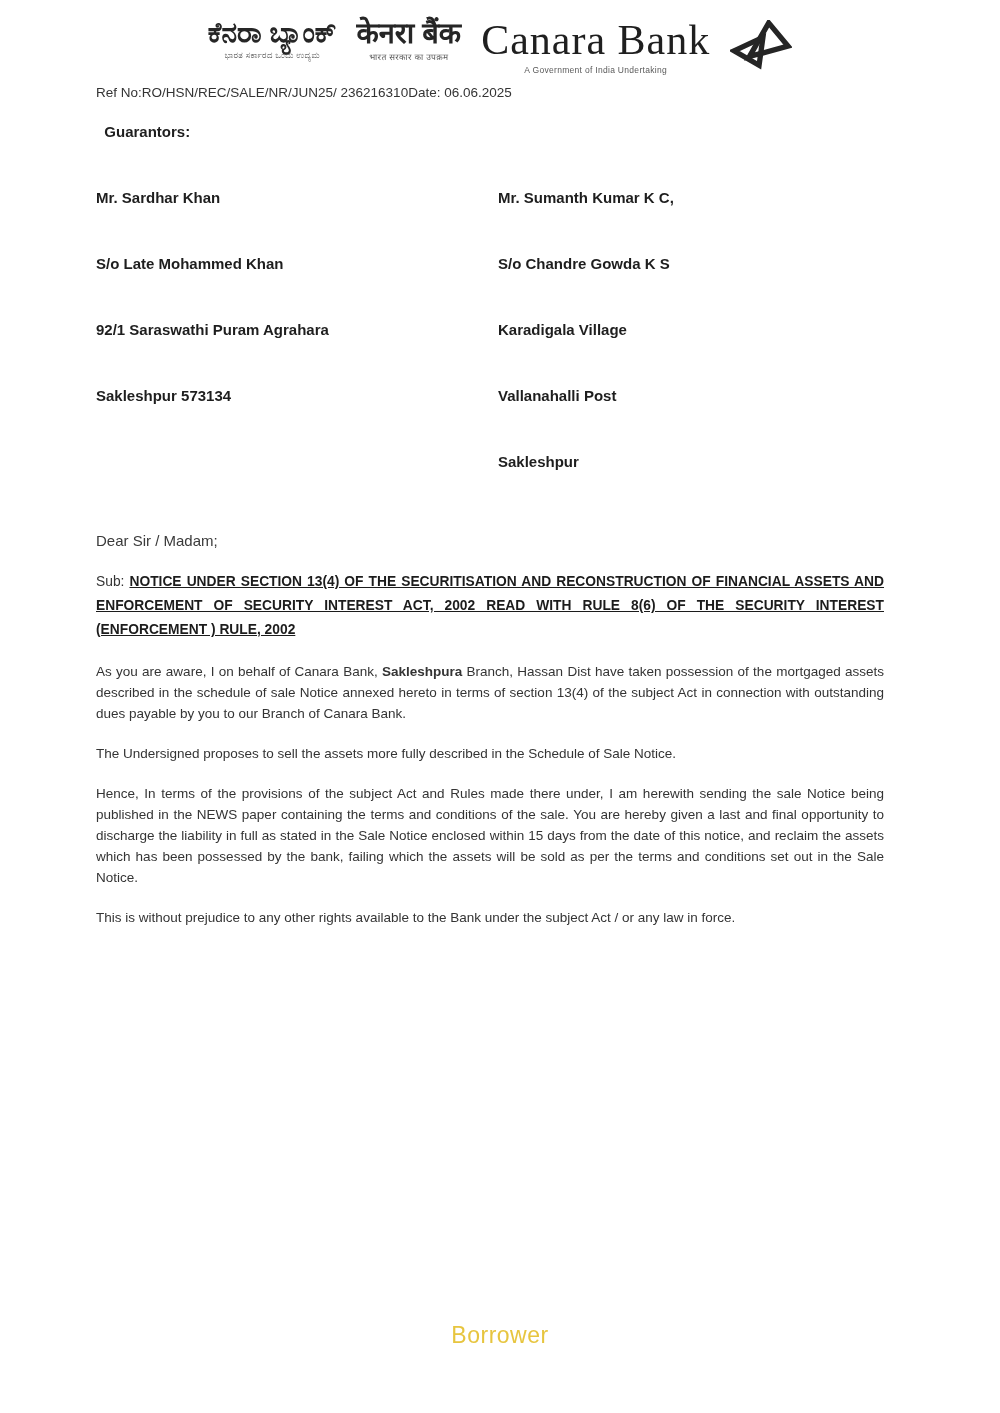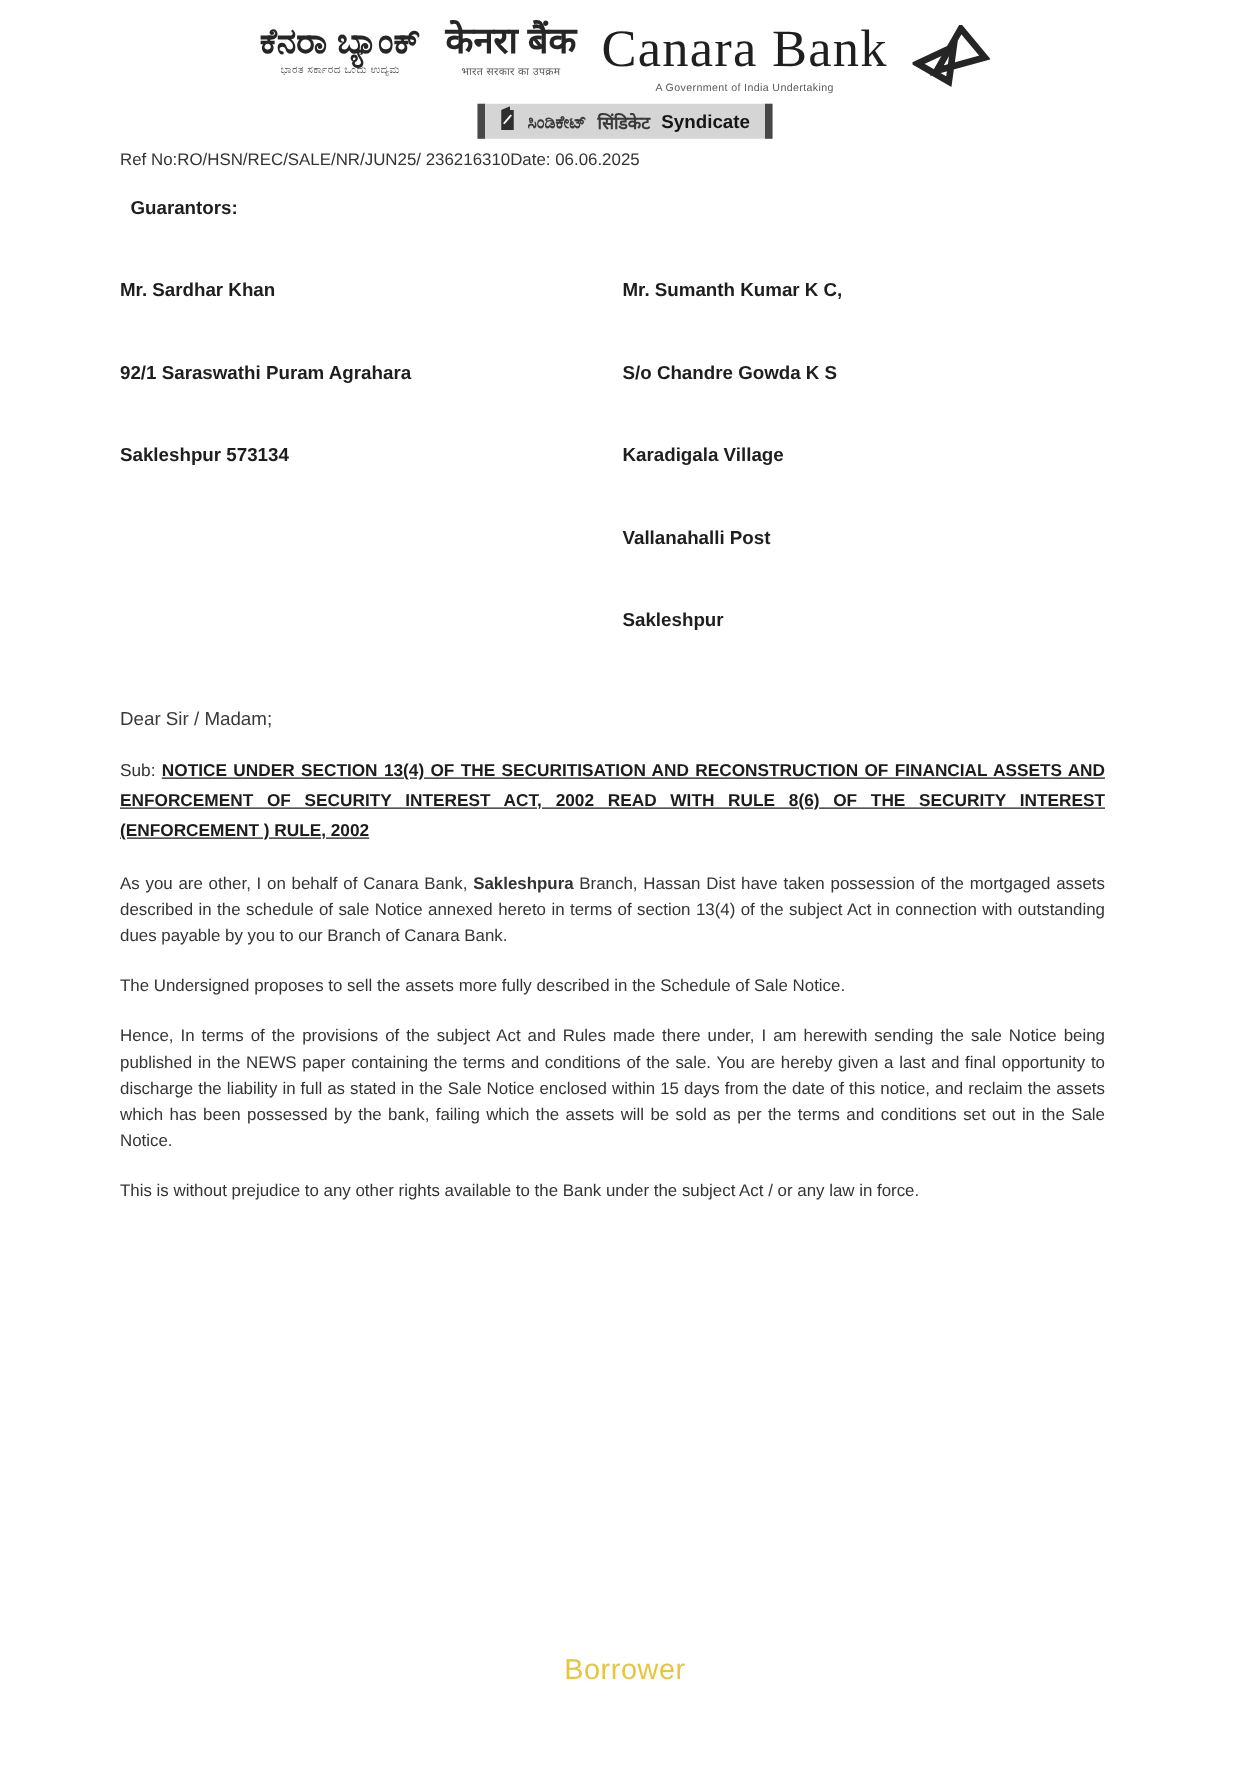--- a/index.html
+++ b/index.html
@@ -132,62 +132,51 @@
       <div class="tagline">A Government of India Undertaking</div>
     </div>
     <div class="logo-wrap">
       <svg width="62" height="52" viewBox="0 0 64 54" aria-hidden="true">
         <path d="M40 3 L60 27 L20 38 Z" fill="none" stroke="#252525" stroke-width="5.5" stroke-linejoin="miter"></path>
         <path d="M4 32 L34 18 L30 47 Z" fill="none" stroke="#252525" stroke-width="5.5" stroke-linejoin="miter"></path>
       </svg>
     </div>
   </header>
 
-  <div class="syndicate-band">
-    <span>
-      <svg width="13" height="20" viewBox="0 0 13 20" aria-hidden="true">
-        <rect x="1" y="3" width="10" height="16" fill="#2e2e2e"></rect>
-        <path d="M1 3 L8 0 L8 5 Z" fill="#2e2e2e"></path>
-        <path d="M3 14 L9 7" stroke="#ffffff" stroke-width="1.5"></path>
-      </svg>
-    </span>
-    <span class="syn-kn">ಸಿಂಡಿಕೇಟ್</span>
-    <span class="syn-hi">सिंडिकेट</span>
-    <span class="syn-en">Syndicate</span>
-  </div>
 
   <div class="content">
 
     <div class="ref-row">
       <span>Ref No:RO/HSN/REC/SALE/NR/JUN25/ 236216310</span>
       <span>Date: 06.06.2025</span>
     </div>
 
 
     <div class="guarantors-heading">  Guarantors:</div>
     <div class="guarantor-cols">
       <div class="g-col g-left">
         <div>Mr. Sardhar Khan</div>
+        <div>S/o Late Mohammed Khan</div>
         <div>92/1 Saraswathi Puram Agrahara</div>
         <div>Sakleshpur 573134</div>
       </div>
       <div class="g-col">
         <div>Mr. Sumanth Kumar K C,</div>
         <div>S/o Chandre Gowda K S</div>
         <div>Karadigala Village</div>
         <div>Vallanahalli Post</div>
         <div>Sakleshpur</div>
       </div>
     </div>
 
     <p class="salutation">Dear Sir / Madam;</p>
 
     <p class="subject"><span>Sub:</span> <span class="subject-text">NOTICE UNDER SECTION 13(4) OF THE SECURITISATION AND RECONSTRUCTION OF FINANCIAL ASSETS AND ENFORCEMENT OF SECURITY INTEREST ACT, 2002 READ WITH RULE 8(6) OF THE SECURITY INTEREST (ENFORCEMENT ) RULE, 2002</span></p>
 
-    <p class="para justify"><span>As you are other, I on behalf of Canara Bank, </span><b>Sakleshpura</b><span> Branch, Hassan Dist have taken possession of the mortgaged assets described in the schedule of sale Notice annexed hereto in terms of section 13(4) of the subject Act in connection with outstanding dues payable by you to our Branch of Canara Bank.</span></p>
+    <p class="para justify"><span>As you are aware, I on behalf of Canara Bank, </span><b>Sakleshpura</b><span> Branch, Hassan Dist have taken possession of the mortgaged assets described in the schedule of sale Notice annexed hereto in terms of section 13(4) of the subject Act in connection with outstanding dues payable by you to our Branch of Canara Bank.</span></p>
 
     <p class="para">The Undersigned proposes to sell the assets more fully described in the Schedule of Sale Notice.</p>
 
     <p class="para justify">Hence, In terms of the provisions of the subject Act and Rules made there under, I am herewith sending the sale Notice being published in the NEWS paper containing the terms and conditions of the sale. You are hereby given a last and final opportunity to discharge the liability in full as stated in the Sale Notice enclosed within 15 days from the date of this notice, and reclaim the assets which has been possessed by the bank, failing which the assets will be sold as per the terms and conditions set out in the Sale Notice.</p>
 
     <p class="para">This is without prejudice to any other rights available to the Bank under the subject Act / or any law in force.</p>
 
   </div>
 
   <div class="footer-internal">Borrower</div>

